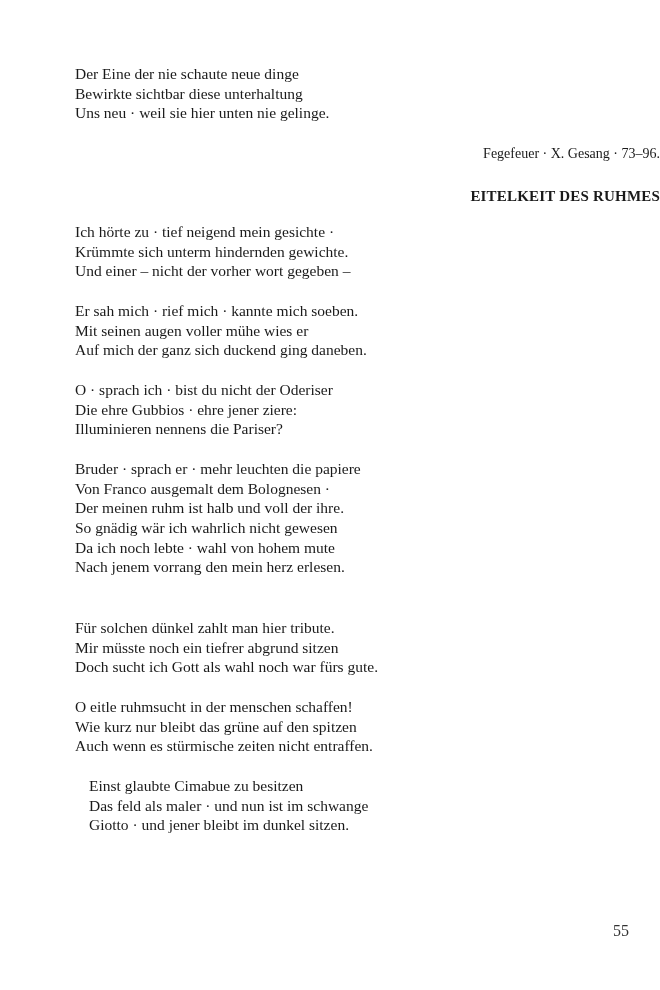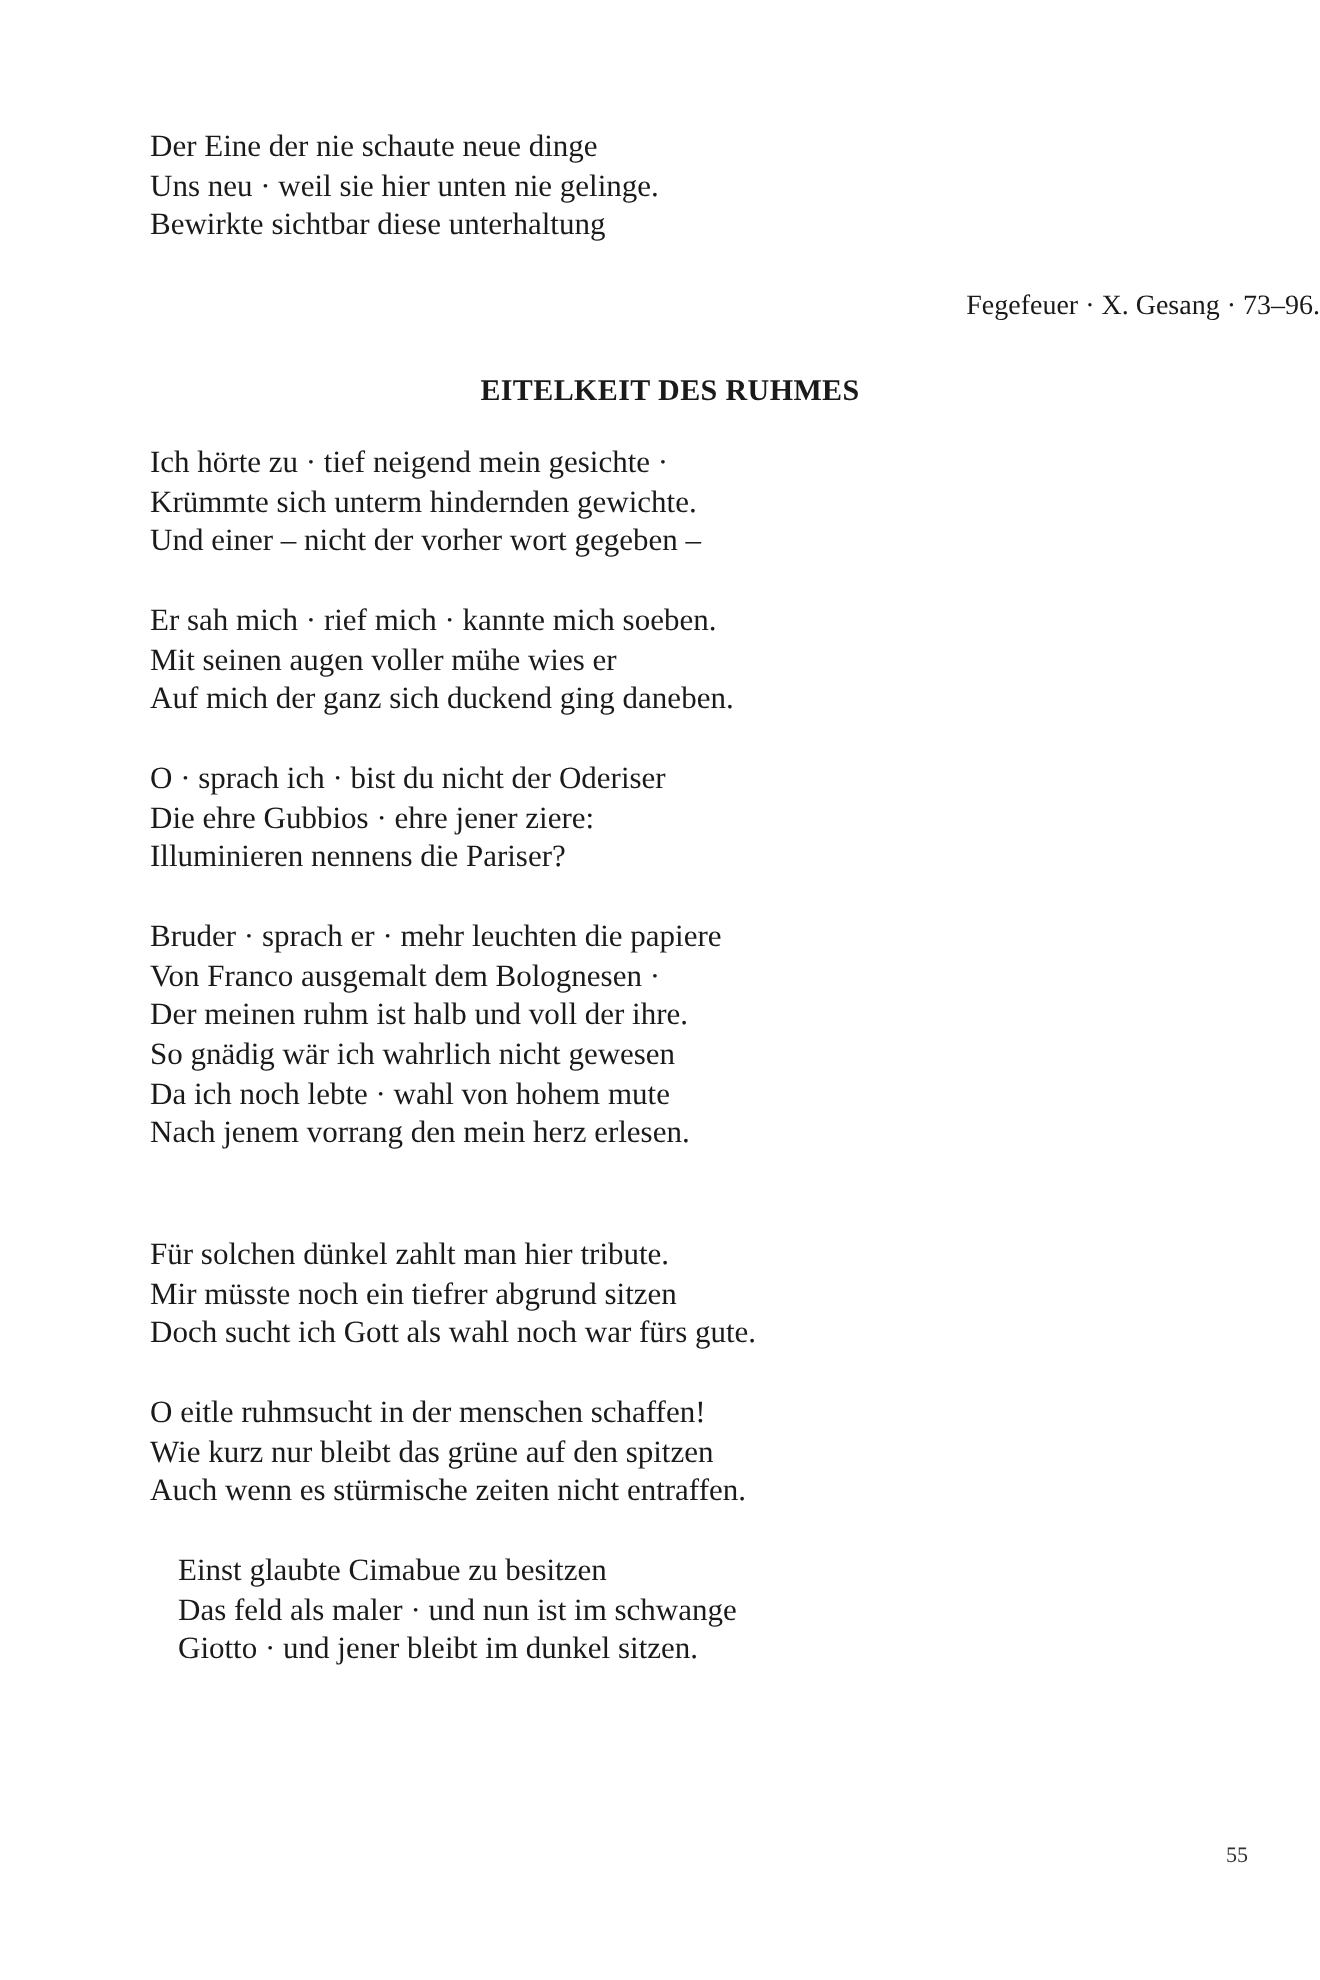--- a/index.html
+++ b/index.html
@@ -3,33 +3,33 @@
   <meta charset="utf-8">
   <style>
     html, body { margin: 0; padding: 0; background: #ffffff; }
     body { width: 660px; height: 990px; position: relative; overflow: hidden;
            font-family: "Liberation Serif", "DejaVu Serif", serif; color: #1a1a1a; }
     .page { position: absolute; left: 0; top: 0; width: 660px; height: 694px; }
     .verse { position: absolute; left: 75px; font-size: 15.5px; line-height: 19.5px; margin: 0; }
     .verse .line { display: block; white-space: nowrap; }
     .source { position: absolute; left: 0; width: 660px; text-align: right; top: 144px;
               font-size: 14px; line-height: 19.5px; padding-left: 10px; box-sizing: border-box; }
-    .title { position: absolute; left: 0; width: 660px; text-align: center; top: 188px;
+    .title { position: absolute; left: 0; width: 660px; text-align: right; top: 188px;
              font-size: 15px; font-weight: bold; letter-spacing: 0.2px; padding-left: 10px; box-sizing: border-box; }
-    .pagenum { position: absolute; left: 580px; top: 922px; font-size: 11px; color: #333; padding-left: 33px; }
+    .pagenum { position: absolute; left: 580px; top: 922px; font-size: 16px; color: #333; padding-left: 33px; }
   </style>
 </head>
 <body>
 
 <div class="page">
 
   <div class="verse" style="top:64px;">
     <span class="line">Der Eine der nie schaute neue dinge</span>
+    <span class="line">Bewirkte sichtbar diese unterhaltung</span>
     <span class="line">Uns neu · weil sie hier unten nie gelinge.</span>
-    <span class="line">Bewirkte sichtbar diese unterhaltung</span>
   </div>
 
   <div class="source">Fegefeuer · X. Gesang · 73–96.</div>
 
   <div class="title">EITELKEIT DES RUHMES</div>
 
   <div class="verse" style="top:222px;">
     <span class="line">Ich hörte zu · tief neigend mein gesichte ·</span>
     <span class="line">Krümmte sich unterm hindernden gewichte.</span>
     <span class="line">Und einer – nicht der vorher wort gegeben –</span>

